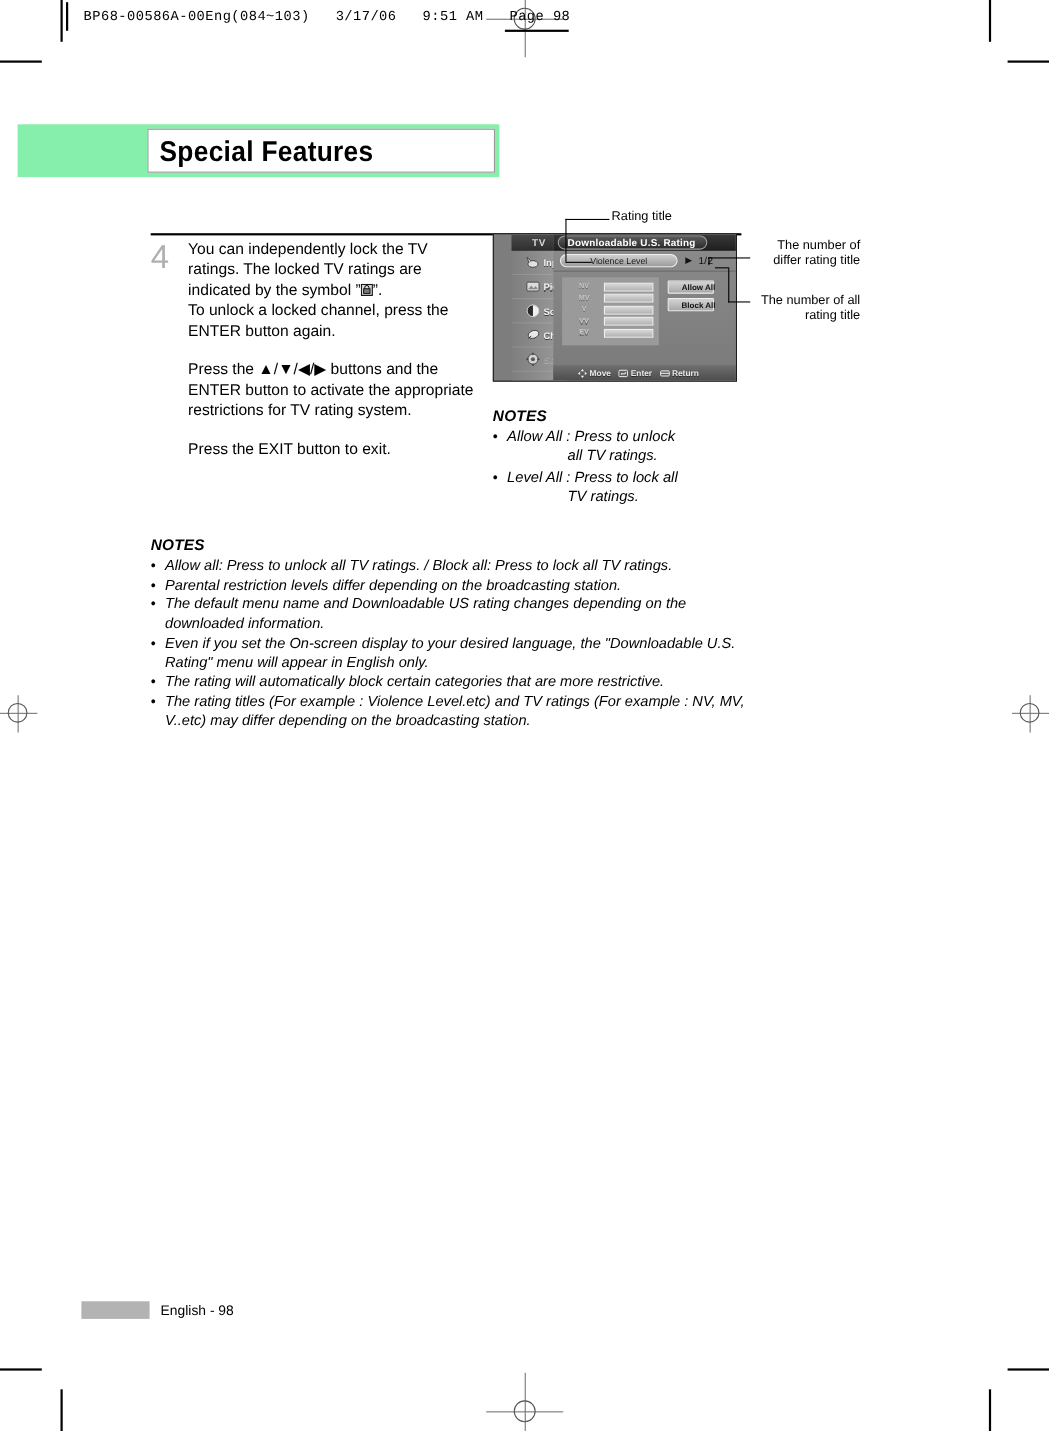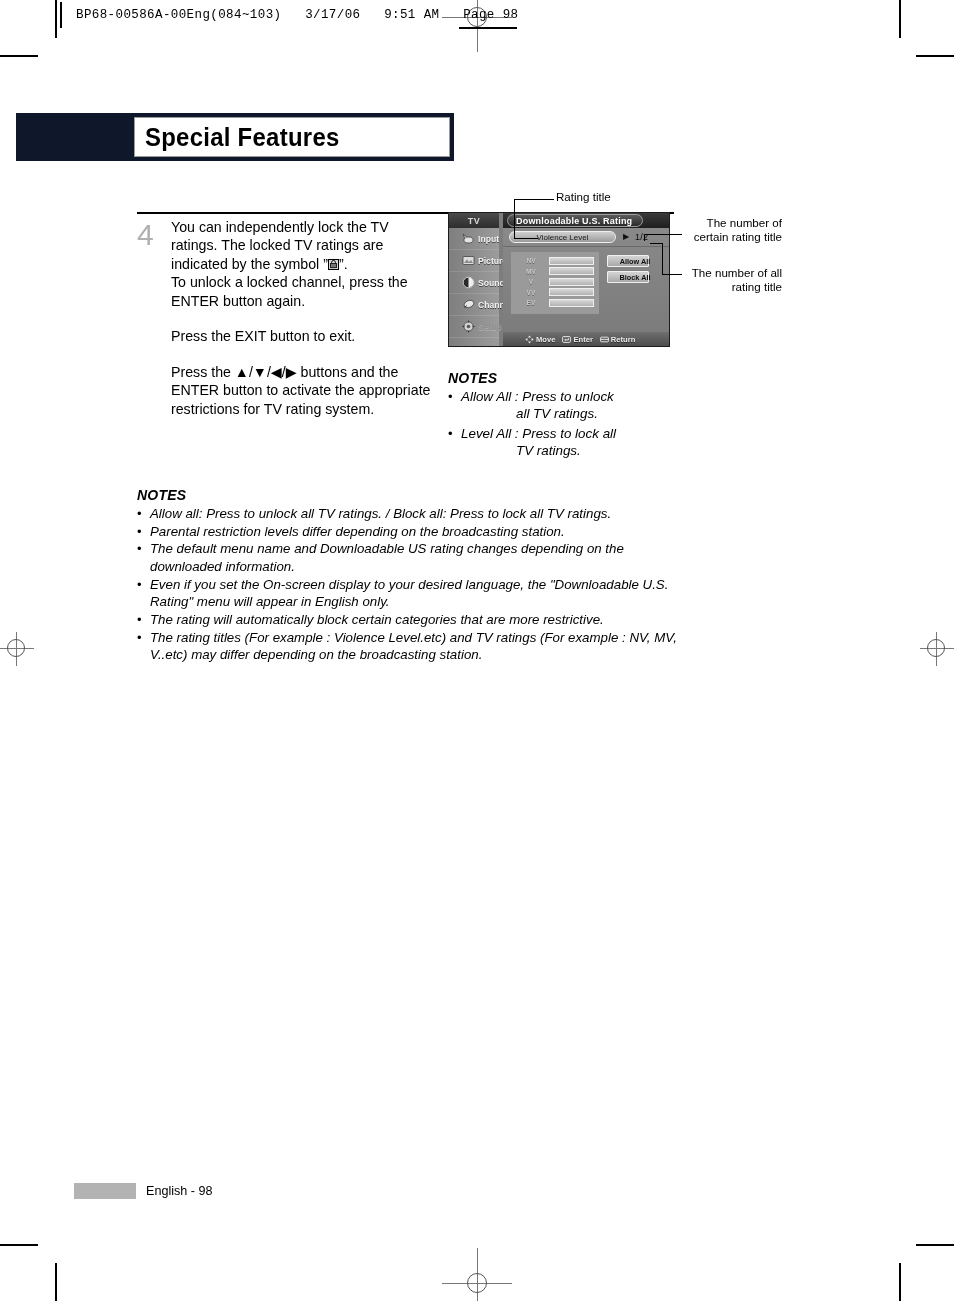--- a/index.html
+++ b/index.html
@@ -51,21 +51,21 @@
     font-size: 12.5px;
     letter-spacing: 0.4px;
     white-space: pre;
   }
 
   
   .title-banner {
     position: absolute;
     left: 16px; top: 113px;
     width: 438px; height: 48px;
-    background: #0f172a;
+    background: #86efac;
     box-sizing: border-box;
   }
   .title-banner .inner {
     position: absolute;
     left: 118px; top: 4px;
     width: 316px; height: 40px;
     background: #ffffff;
     border: 1px solid #9a9a9a;
     box-sizing: border-box;
     display: flex;
@@ -124,21 +124,21 @@
     left: 448px; top: 212px;
     width: 222px; height: 135px;
     background: #7d7d7d;
     border: 1px solid #1c1c1c;
     box-sizing: border-box;
     overflow: hidden;
     font-family: "Liberation Sans", sans-serif;
   }
   .tv-sidebar {
     position: absolute;
-    left: 0; top: 0;
+    left: 16px; top: 0;
     width: 50px; height: 100%;
     background: linear-gradient(to right,#7e7e7e,#9c9c9c);
   }
   .tv-sidebar .tv-head {
     height: 15px;
     background: linear-gradient(to bottom,#4a4a4a,#2e2e2e);
     color: #d8d8d8;
     font-size: 9px;
     font-weight: bold;
     display: flex; align-items: center; justify-content: center;
@@ -419,22 +419,22 @@
       <span>You can independently lock the TV</span><br>
       <span>ratings. The locked TV ratings are</span><br>
       <span>indicated by the symbol ”</span><span class="lockglyph"><svg width="11" height="11" viewBox="0 0 11 11">
             <rect x="0.5" y="0.5" width="10" height="10" fill="#d8d8d8" stroke="#000"></rect>
             <path d="M3.6 4.6 V3.4 a1.9 1.9 0 0 1 3.8 0 V4.6" fill="none" stroke="#000" stroke-width="0.9"></path>
             <rect x="2.6" y="4.5" width="5.8" height="4.2" fill="#777" stroke="#000" stroke-width="0.8"></rect>
           </svg></span><span>”.</span><br>
       <span>To unlock a locked channel, press the</span><br>
       <span>ENTER button again.</span>
     </p>
+    <p>Press the ▲/▼/◀/▶ buttons and the ENTER button to activate the appropriate restrictions for TV rating system.</p>
     <p>Press the EXIT button to exit.</p>
-    <p>Press the ▲/▼/◀/▶ buttons and the ENTER button to activate the appropriate restrictions for TV rating system.</p>
   </div>
 </div>
 
 <div class="tvmenu">
 
   <div class="tv-sidebar">
     <div class="tv-head">TV</div>
 
     <div class="side-item">
       <span class="side-ico">
@@ -563,21 +563,21 @@
     </div>
   </div>
 </div>
 
 <div class="callout" style="left:556px;top:190px;">Rating title</div>
 <div class="lead" style="left:514px;top:199px;width:40px;height:1px;"></div>
 <div class="lead" style="left:514px;top:199px;width:1px;height:39px;"></div>
 <div class="lead" style="left:514px;top:238px;width:24px;height:1px;"></div>
 
 <div class="callout" style="left:682px;top:216px;width:100px;">
-  <span>The number of certain rating title</span>
+  <span>The number of differ rating title</span>
 </div>
 <div class="lead" style="left:644px;top:234px;width:38px;height:1px;"></div>
 <div class="lead" style="left:644px;top:234px;width:1px;height:7px;"></div>
 
 <div class="callout" style="left:682px;top:266px;width:100px;">
   <span>The number of all rating title</span>
 </div>
 <div class="lead" style="left:662px;top:274px;width:20px;height:1px;"></div>
 <div class="lead" style="left:662px;top:243px;width:1px;height:32px;"></div>
 <div class="lead" style="left:650px;top:243px;width:12px;height:1px;"></div>

